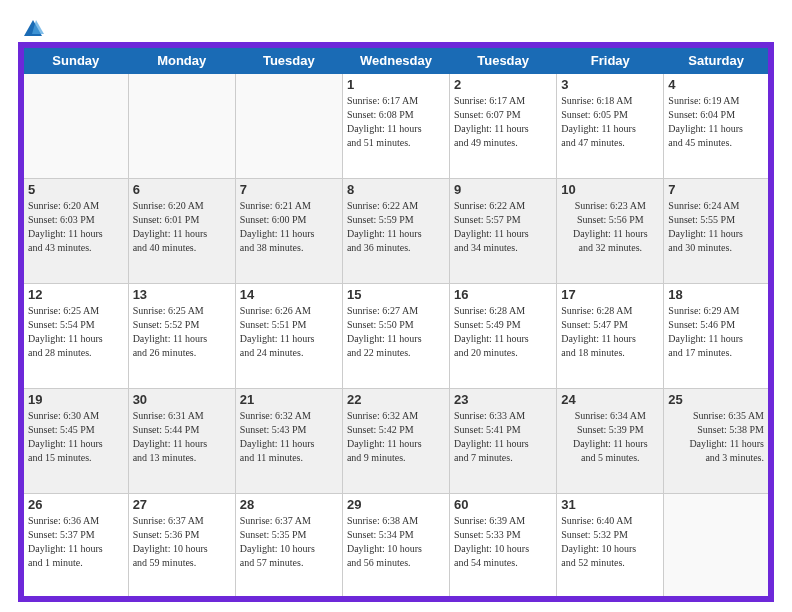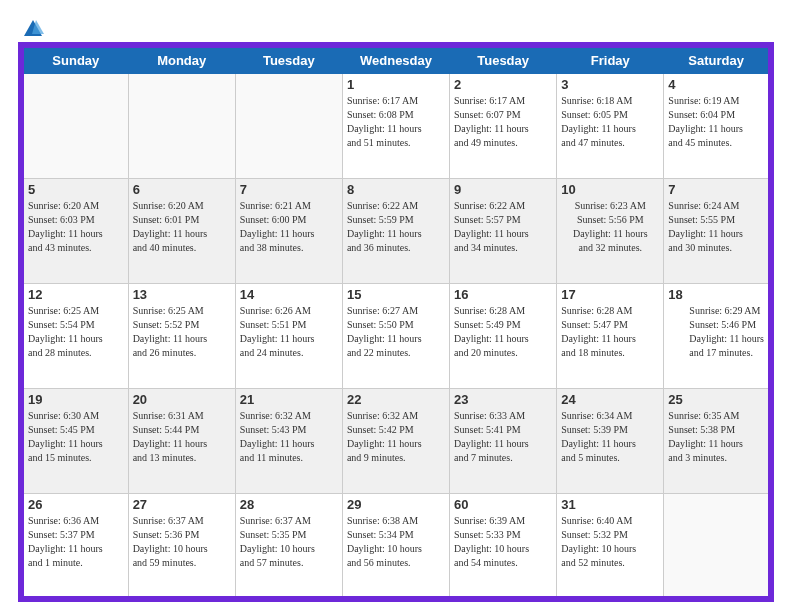--- a/index.html
+++ b/index.html
@@ -260,36 +260,36 @@
           </td>
           <td>
             <span class="day-number">17</span>
             <div class="day-info" style="white-space: pre-line;">Sunrise: 6:28 AM
 Sunset: 5:47 PM
 Daylight: 11 hours
 and 18 minutes.</div>
           </td>
           <td>
             <span class="day-number">18</span>
-            <div class="day-info" style="white-space: pre-line; margin-left: 21px;">Sunrise: 6:29 AM
+            <div class="day-info" style="white-space: pre-line;">Sunrise: 6:29 AM
 Sunset: 5:46 PM
 Daylight: 11 hours
 and 17 minutes.</div>
           </td>
         </tr>
         <tr class="row-shade">
           <td>
             <span class="day-number">19</span>
             <div class="day-info" style="white-space: pre-line;">Sunrise: 6:30 AM
 Sunset: 5:45 PM
 Daylight: 11 hours
 and 15 minutes.</div>
           </td>
           <td>
-            <span class="day-number">20</span>
+            <span class="day-number">30</span>
             <div class="day-info" style="white-space: pre-line;">Sunrise: 6:31 AM
 Sunset: 5:44 PM
 Daylight: 11 hours
 and 13 minutes.</div>
           </td>
           <td>
             <span class="day-number">21</span>
             <div class="day-info" style="white-space: pre-line;">Sunrise: 6:32 AM
 Sunset: 5:43 PM
 Daylight: 11 hours
@@ -304,28 +304,28 @@
           </td>
           <td>
             <span class="day-number">23</span>
             <div class="day-info" style="white-space: pre-line;">Sunrise: 6:33 AM
 Sunset: 5:41 PM
 Daylight: 11 hours
 and 7 minutes.</div>
           </td>
           <td>
             <span class="day-number">24</span>
-            <div class="day-info" style="white-space: pre-line;">Sunrise: 6:34 AM
+            <div class="day-info" style="white-space: pre-line; text-align: center;">Sunrise: 6:34 AM
 Sunset: 5:39 PM
 Daylight: 11 hours
 and 5 minutes.</div>
           </td>
           <td>
             <span class="day-number">25</span>
-            <div class="day-info" style="white-space: pre-line;">Sunrise: 6:35 AM
+            <div class="day-info" style="white-space: pre-line; text-align: right;">Sunrise: 6:35 AM
 Sunset: 5:38 PM
 Daylight: 11 hours
 and 3 minutes.</div>
           </td>
         </tr>
         <tr>
           <td>
             <span class="day-number">26</span>
             <div class="day-info" style="white-space: pre-line;">Sunrise: 6:36 AM
 Sunset: 5:37 PM

